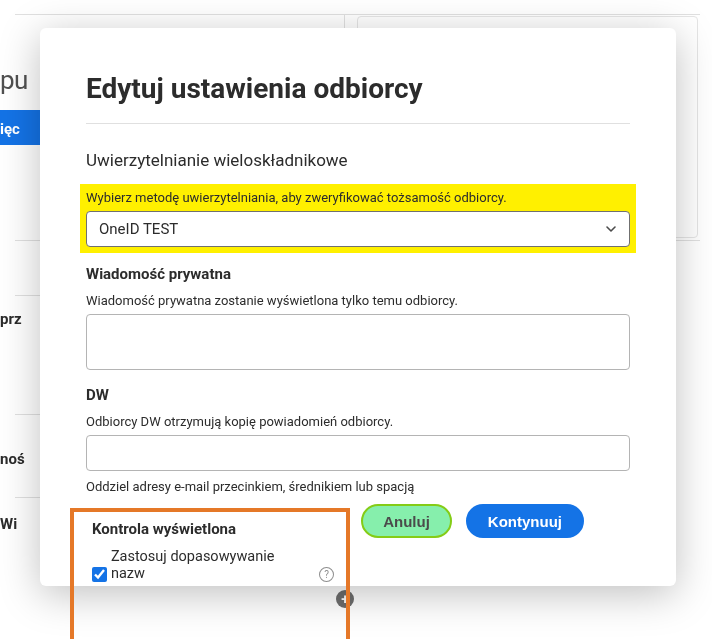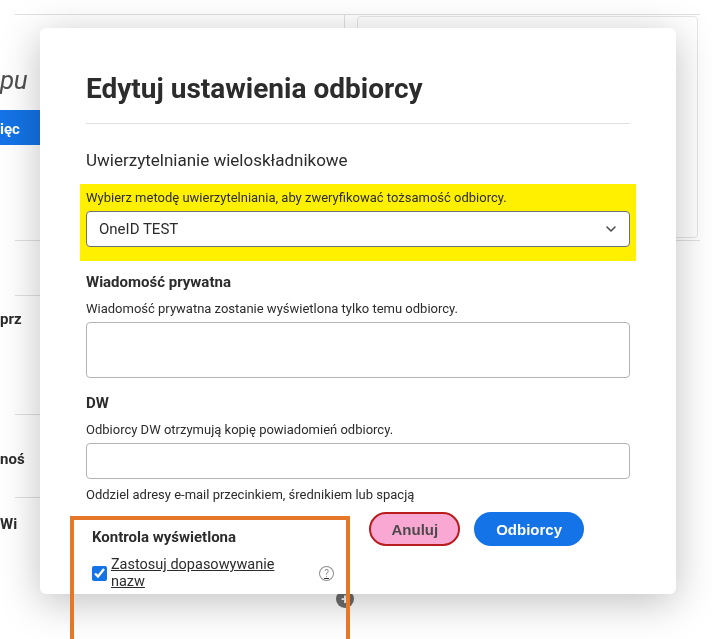--- a/index.html
+++ b/index.html
@@ -17,21 +17,20 @@
       inset: 0;
       background: #fff;
     }
     .bg-left-text {
       position: absolute;
       left: 0;
       top: 65px;
       font-size: 26px;
       color: #505050;
       letter-spacing: -0.5px;
-      font-style: italic;
     }
     .bg-blue-tab {
       position: absolute;
       left: 0;
       top: 110px;
       background: #1473e6;
       color: #fff;
       font-size: 15px;
       font-weight: 700;
       padding: 10px 8px 10px 0;
@@ -117,21 +116,21 @@
       margin-bottom: 26px;
     }
     .section-heading {
       font-size: 17px;
       font-weight: 400;
       color: #2c2c2c;
       margin-bottom: 14px;
     }
     .highlight-yellow {
       background: #fff000;
-      padding: 6px 6px 14px 6px;
+      padding: 6px 6px 6px 6px;
       margin: 0 -6px 12px -6px;
     }
     .field-help {
       font-size: 13px;
       color: #2c2c2c;
       margin-bottom: 6px;
     }
     .select {
       display: flex;
       align-items: center;
@@ -192,24 +191,23 @@
       margin-left: -16px;
     }
     .identity-heading {
       font-size: 15px;
       font-weight: 700;
       margin-bottom: 10px;
       padding-left: 6px;
     }
     .checkbox-row {
       display: flex;
-      align-items: center;
+      align-items: flex-end;
       gap: 4px;
       padding-left: 6px;
-      text-decoration: underline;
     }
     .checkbox {
       width: 15px;
       height: 15px;
       accent-color: #1473e6;
       cursor: pointer;
     }
     .checkbox-label {
       font-size: 14.5px;
       color: #2c2c2c;
@@ -238,22 +236,22 @@
       border-radius: 17px;
       padding: 0 20px;
       font-size: 15px;
       font-weight: 700;
       cursor: pointer;
       display: inline-flex;
       align-items: center;
       justify-content: center;
     }
     .btn-secondary {
-      background: #f9a8d4;
-      border: 2px solid #b91c1c;
+      background: #86efac;
+      border: 2px solid #84cc16;
       color: #4b4b4b;
     }
     .btn-primary {
       background: #1473e6;
       border: 2px solid #1473e6;
       color: #fff;
     }
     .bottom-row {
       position: relative;
       height: 50px;
@@ -310,16 +308,16 @@
       <div class="identity-heading">Kontrola wyświetlona</div>
       <div class="checkbox-row">
         <input type="checkbox" class="checkbox" checked="" style="">
         <span class="checkbox-label">Zastosuj dopasowywanie nazw</span>
         <span class="help-icon">?</span>
       </div>
     </div>
 
     <div class="modal-footer">
       <button class="btn btn-secondary">Anuluj</button>
-      <button class="btn btn-primary">Odbiorcy</button>
+      <button class="btn btn-primary">Kontynuuj</button>
     </div>
   </div>
 </div>
 
 </body></html>

